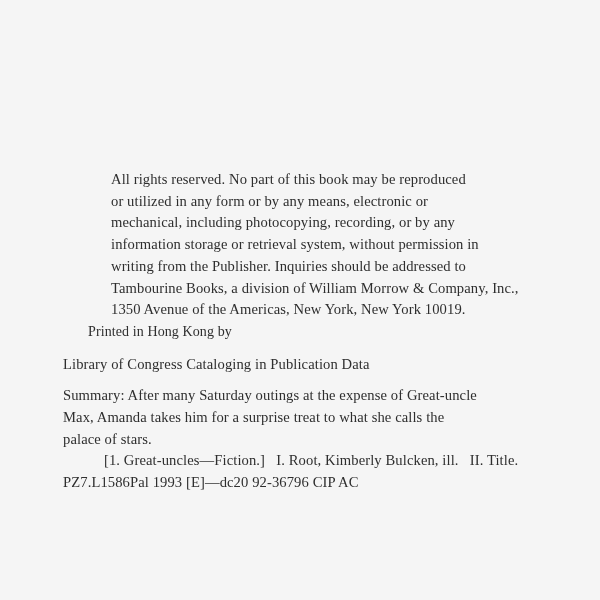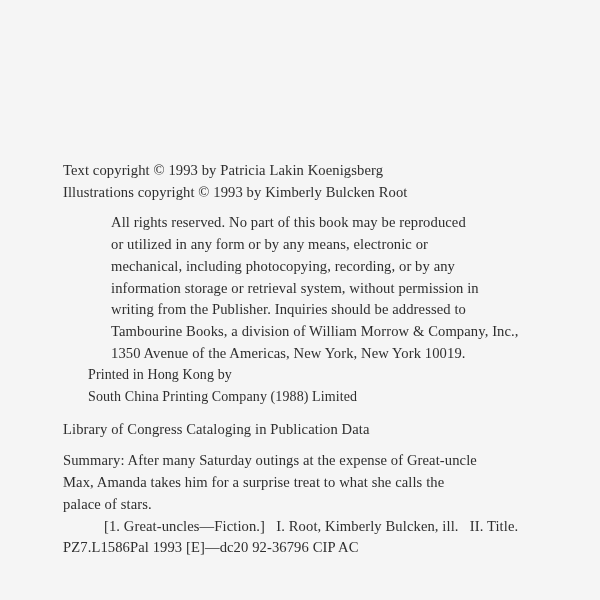--- a/index.html
+++ b/index.html
@@ -37,38 +37,33 @@
     }
     .gap1 { margin-top: 9px; margin-left: 48px; }
     .gap2 { margin-top: 11px; }
     .gap3 { margin-top: 10px; }
   </style>
 </head>
 <body>
 
 <div class="page">
 
-  <div class="block">
-    <span class="line">Text copyright © 1993 by Patricia Lakin Koenigsberg</span>
-    <span class="line">Illustrations copyright © 1993 by Kimberly Bulcken Root</span>
-  </div>
 
   <div class="block gap1">
     <span class="line">All rights reserved. No part of this book may be reproduced</span>
     <span class="line">or utilized in any form or by any means, electronic or</span>
     <span class="line">mechanical, including photocopying, recording, or by any</span>
     <span class="line">information storage or retrieval system, without permission in</span>
     <span class="line">writing from the Publisher. Inquiries should be addressed to</span>
     <span class="line">Tambourine Books, a division of William Morrow &amp; Company, Inc.,</span>
     <span class="line">1350 Avenue of the Americas, New York, New York 10019.</span>
   </div>
 
   <div class="block">
     <span class="line small">Printed in Hong Kong by</span>
-    <span class="line small">South China Printing Company (1988) Limited</span>
   </div>
 
   <div class="block gap2">
     <span class="line">Library of Congress Cataloging in Publication Data</span>
   </div>
 
   <div class="block gap3">
     <span class="line">Summary: After many Saturday outings at the expense of Great-uncle</span>
     <span class="line">Max, Amanda takes him for a surprise treat to what she calls the</span>
     <span class="line">palace of stars.</span>

